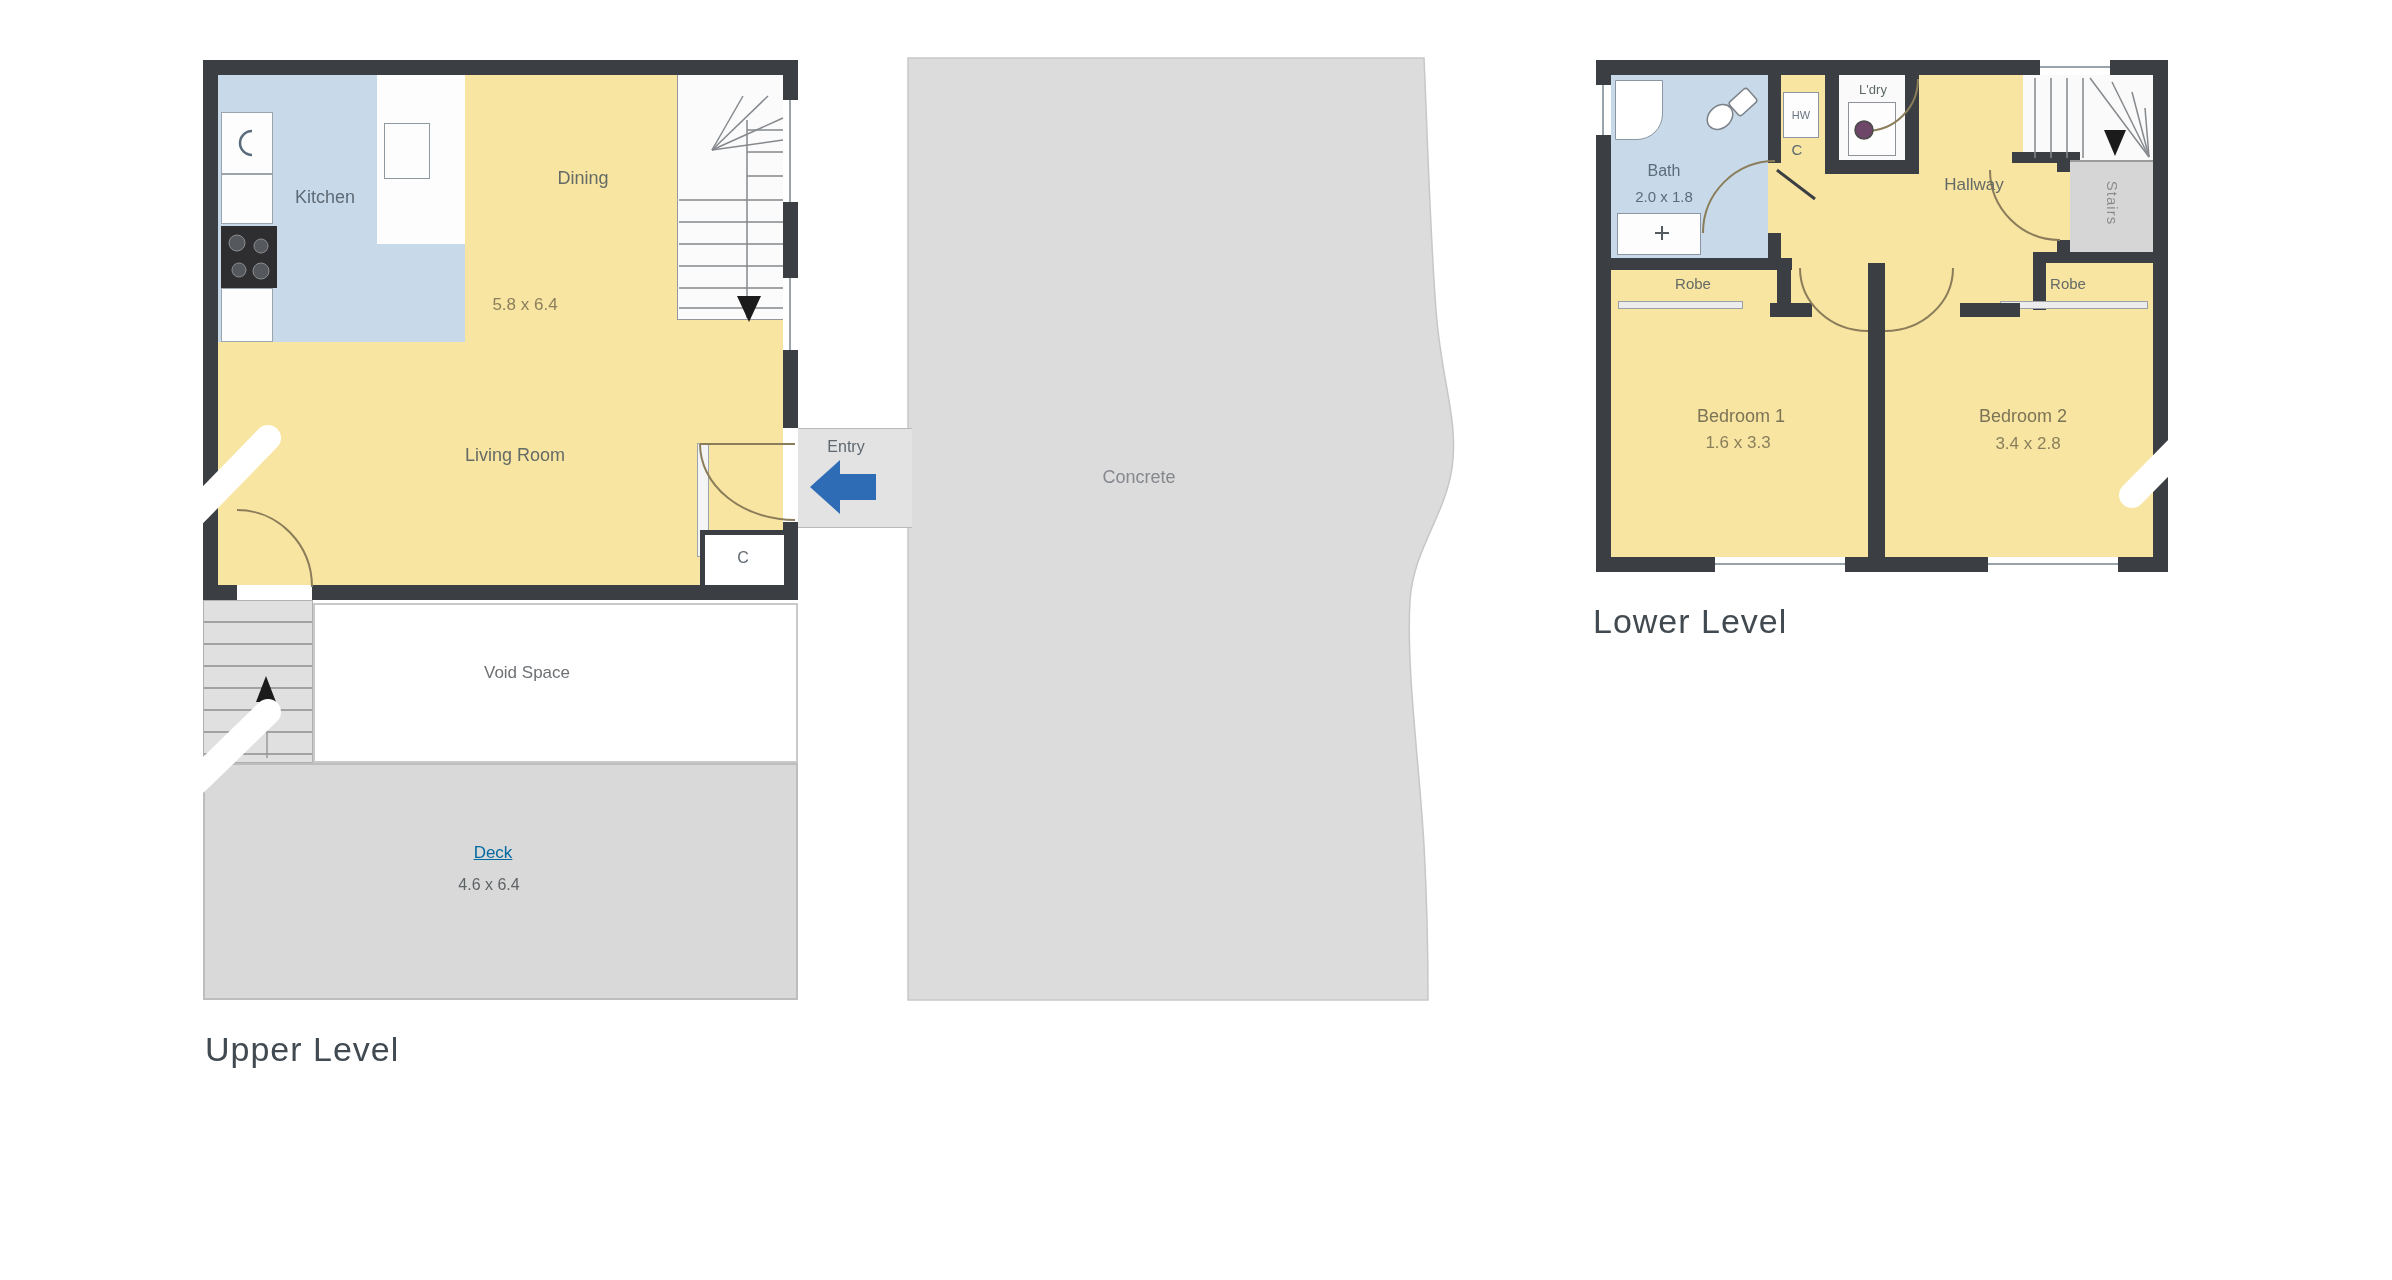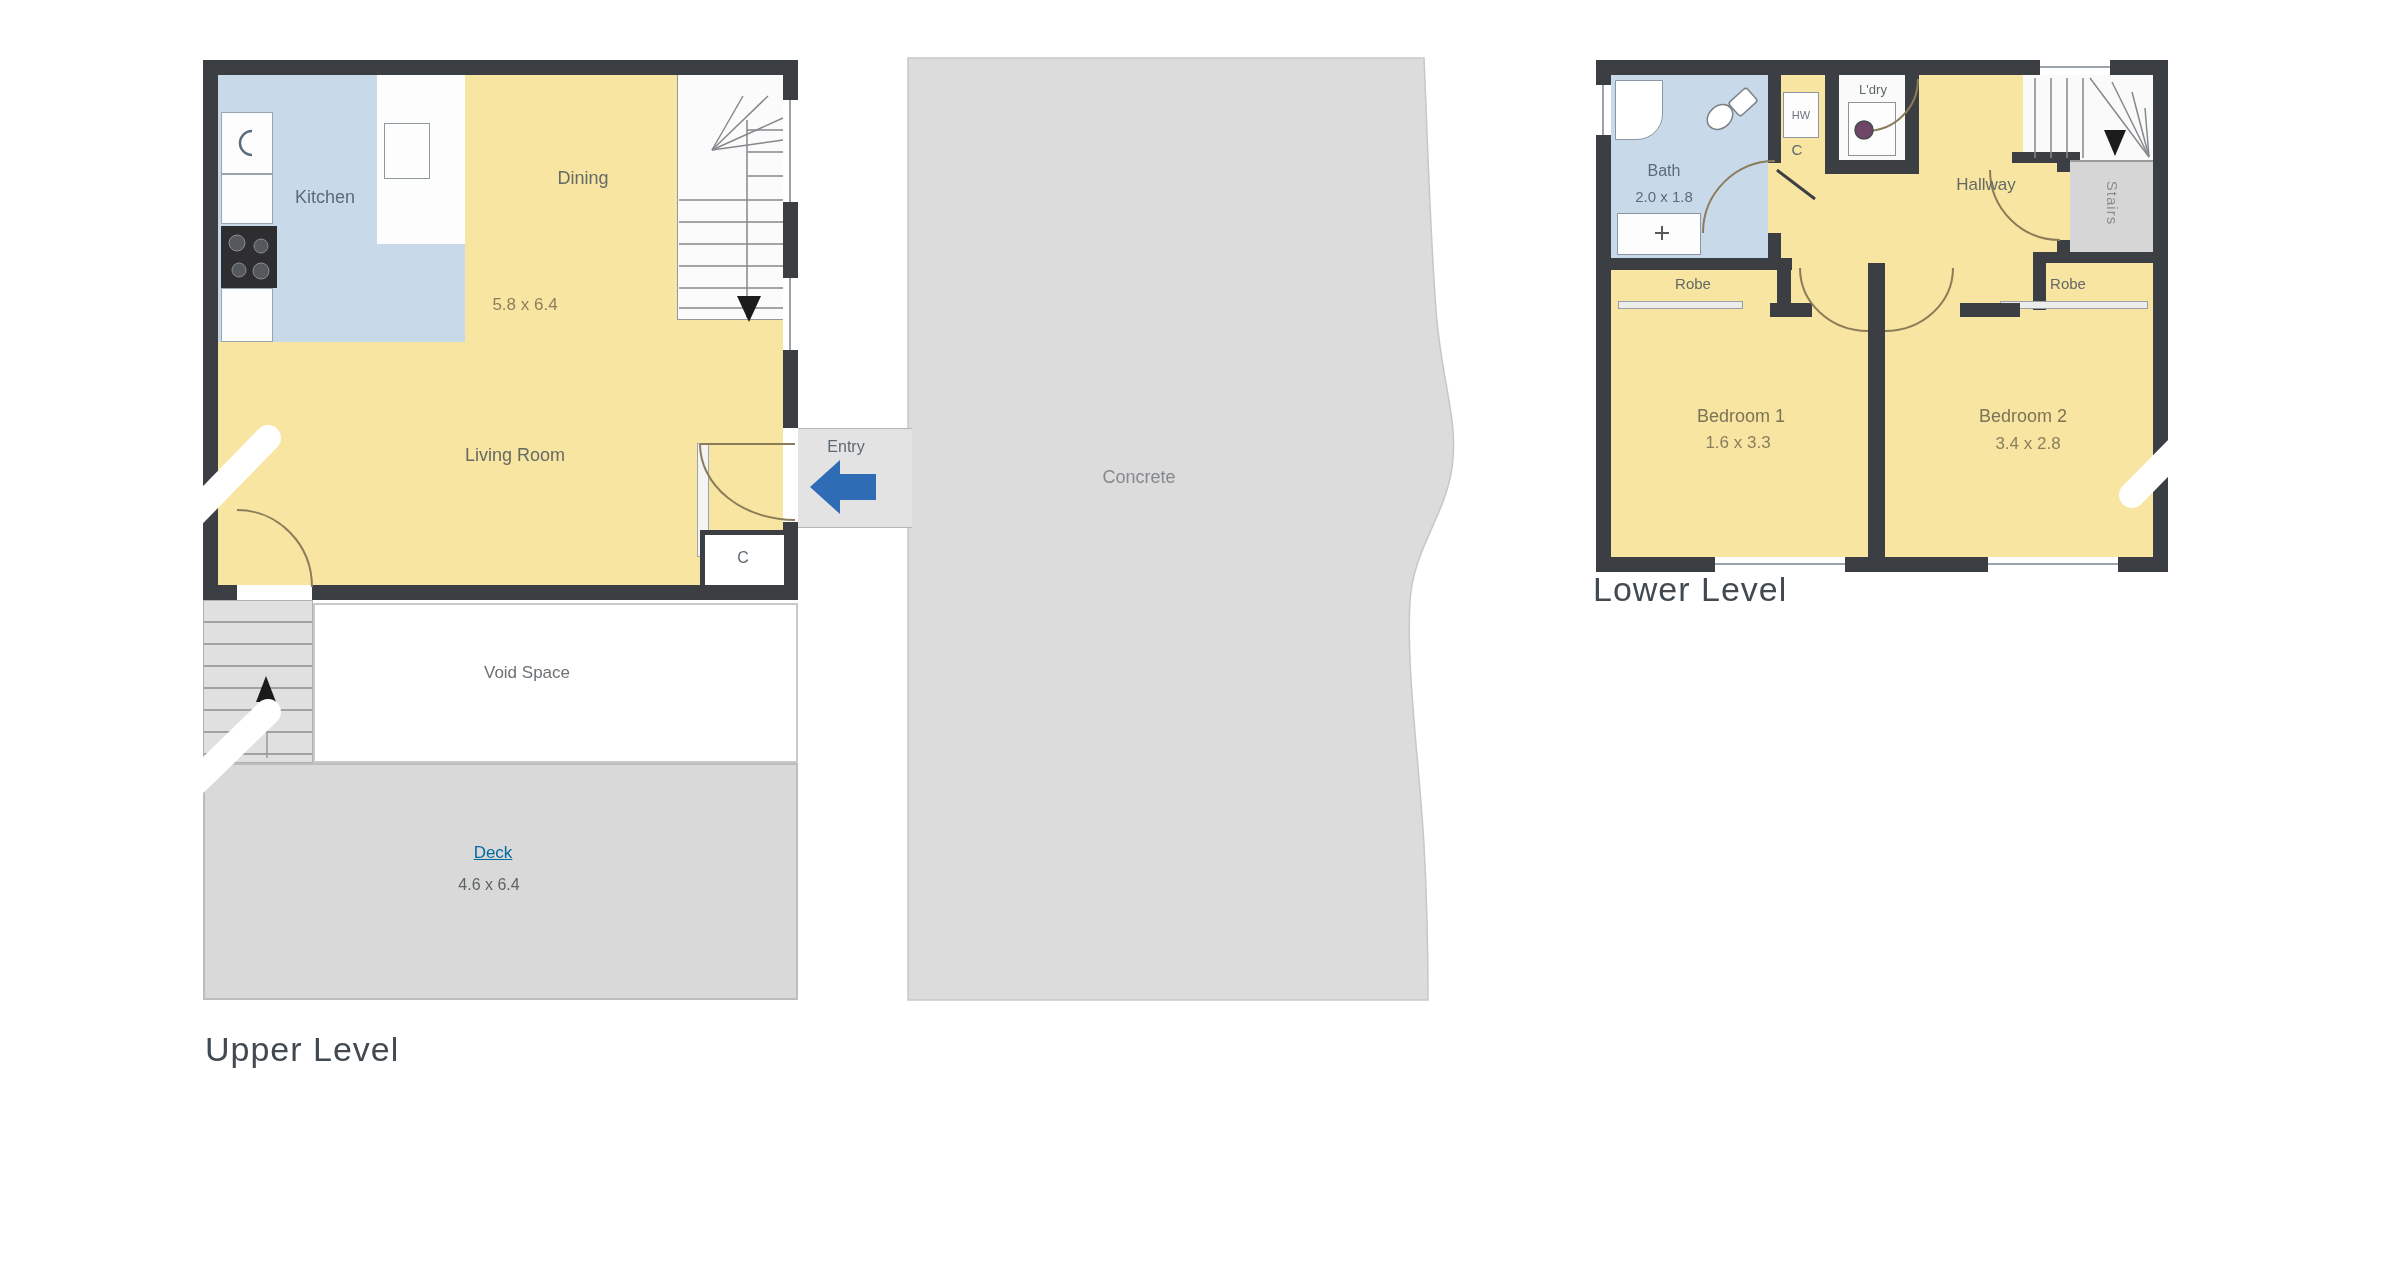--- a/index.html
+++ b/index.html
@@ -185,23 +185,23 @@
     <div class="lbl" style="left:493px;top:853px;font-size:17px;color:#0369a1;text-decoration:underline;">Deck</div>
     <div class="lbl" style="left:489px;top:885px;font-size:16px;color:#5e6366;text-align:center;">4.6 x 6.4</div>
     <div class="lbl" style="left:743px;top:558px;font-size:16px;color:#5f6870;">C</div>
     <div class="title" style="left:205px;top:1030px;">Upper Level</div>
 
     <div class="lbl" style="left:1664px;top:171px;font-size:16px;color:#5d6a77;">Bath</div>
     <div class="lbl" style="left:1664px;top:196px;font-size:15px;color:#5d6a77;">2.0 x 1.8</div>
     <div class="lbl" style="left:1873px;top:89px;font-size:13px;color:#5e6a66;">L'dry</div>
     <div class="lbl" style="left:1801px;top:115px;font-size:11px;color:#6a7480;">HW</div>
     <div class="lbl" style="left:1797px;top:149px;font-size:15px;color:#5f6870;">C</div>
-    <div class="lbl" style="left:1974px;top:185px;font-size:17px;margin-left:12px;">Hallway</div>
+    <div class="lbl" style="left:1974px;top:185px;font-size:17px;">Hallway</div>
     <div class="lbl" style="left:2112px;top:203px;font-size:15px;color:#8c8c8c;letter-spacing:1px;transform:translate(-50%,-50%) rotate(90deg);">Stairs</div>
     <div class="lbl" style="left:1693px;top:283px;font-size:15px;">Robe</div>
     <div class="lbl" style="left:2068px;top:283px;font-size:15px;">Robe</div>
     <div class="lbl" style="left:1741px;top:416px;font-size:18px;color:#7c7456;">Bedroom 1</div>
     <div class="lbl dim" style="left:1738px;top:443px;font-size:17px;">1.6 x 3.3</div>
     <div class="lbl" style="left:2023px;top:416px;font-size:18px;color:#7c7456;">Bedroom 2</div>
     <div class="lbl dim" style="left:2028px;top:444px;font-size:17px;">3.4 x 2.8</div>
-    <div class="title" style="left:1593px;top:570px;">Lower Level</div>
+    <div class="title" style="left:1593px;top:602px;">Lower Level</div>
   </div>
 </div>
 
 </body></html>

